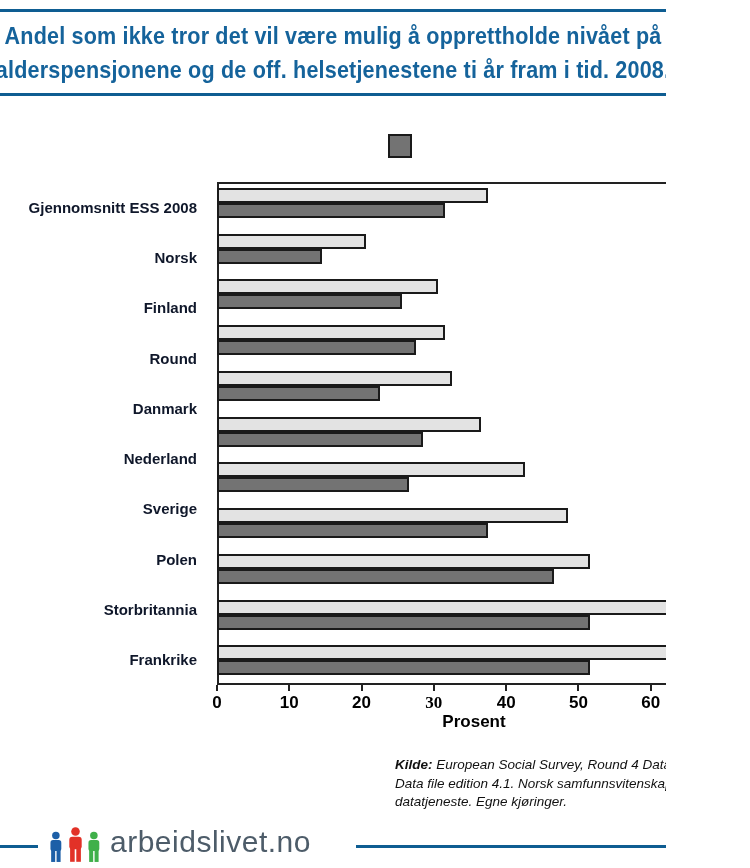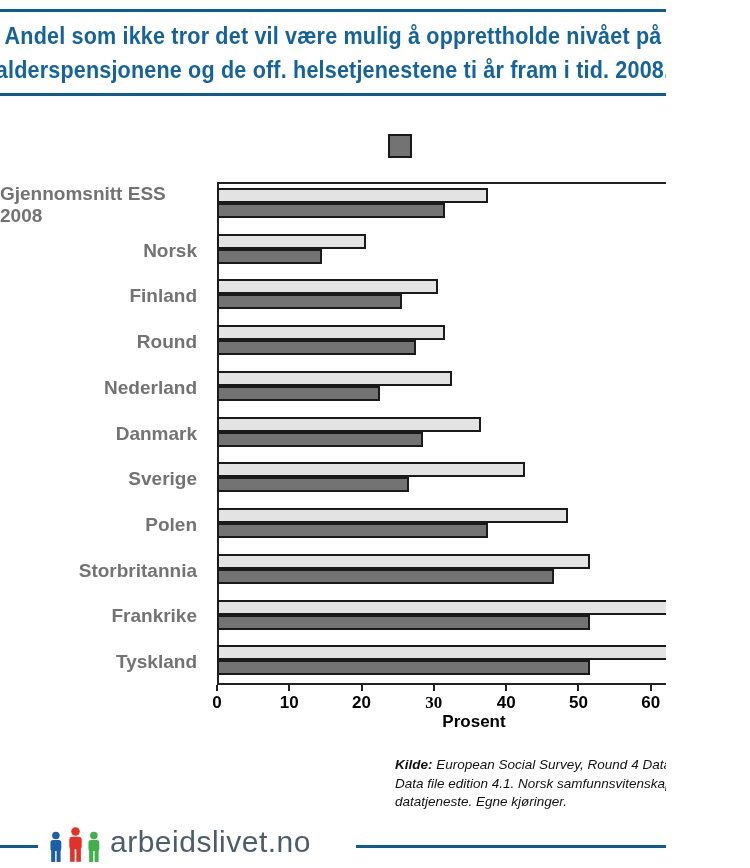--- a/index.html
+++ b/index.html
@@ -34,21 +34,21 @@
   #plot-frame {
     position:absolute; left:217px; top:182px; width:506px; height:503px;
     border:2px solid #222; box-sizing:border-box; background:#fff;
   }
   #cat-labels {
     position:absolute; left:0; top:182px; width:207px; height:503px;
     display:flex; flex-direction:column;
   }
   .cat-label {
     flex:1; display:flex; align-items:center; justify-content:flex-end;
-    padding-right:10px; font-size:19px; font-weight:700; color:#737373;
+    padding-right:10px; font-size:15px; font-weight:700; color:#0f172a;
   }
   #bar-rows {
     position:absolute; left:217px; top:182px; width:506px; height:503px;
     display:flex; flex-direction:column;
   }
   .bar-row { flex:1; position:relative; padding-top:6px; box-sizing:border-box; }
   .bar { height:11px; border:2px solid #1a1a1a; }
 
   #x-ticks { position:absolute; left:217px; top:685px; width:506px; height:30px; }
   .tick-mark {
@@ -93,27 +93,26 @@
 
   <div id="legend-item-health" class="legend-item">
     <div class="legend-swatch" style="background: rgb(115, 115, 115);"></div>
   </div>
 
   <div id="cat-labels">
       <div class="cat-label">Gjennomsnitt ESS 2008</div>
       <div class="cat-label">Norsk</div>
       <div class="cat-label">Finland</div>
       <div class="cat-label">Round</div>
+      <div class="cat-label">Danmark</div>
       <div class="cat-label">Nederland</div>
-      <div class="cat-label">Danmark</div>
       <div class="cat-label">Sverige</div>
       <div class="cat-label">Polen</div>
       <div class="cat-label">Storbritannia</div>
       <div class="cat-label">Frankrike</div>
-      <div class="cat-label">Tyskland</div>
     </div>
   <div id="plot-frame"></div>
   <div id="bar-rows">
       <div class="bar-row">
         <div class="bar" style="width: 52.8571%; background: rgb(227, 227, 227); border-color: rgb(26, 26, 26);"></div>
         <div class="bar" style="width: 44.2857%; background: rgb(115, 115, 115); border-color: rgb(26, 26, 26);"></div>
       </div>
       <div class="bar-row">
         <div class="bar" style="width: 28.5714%; background: rgb(227, 227, 227); border-color: rgb(26, 26, 26);"></div>
         <div class="bar" style="width: 20%; background: rgb(115, 115, 115); border-color: rgb(26, 26, 26);"></div>

